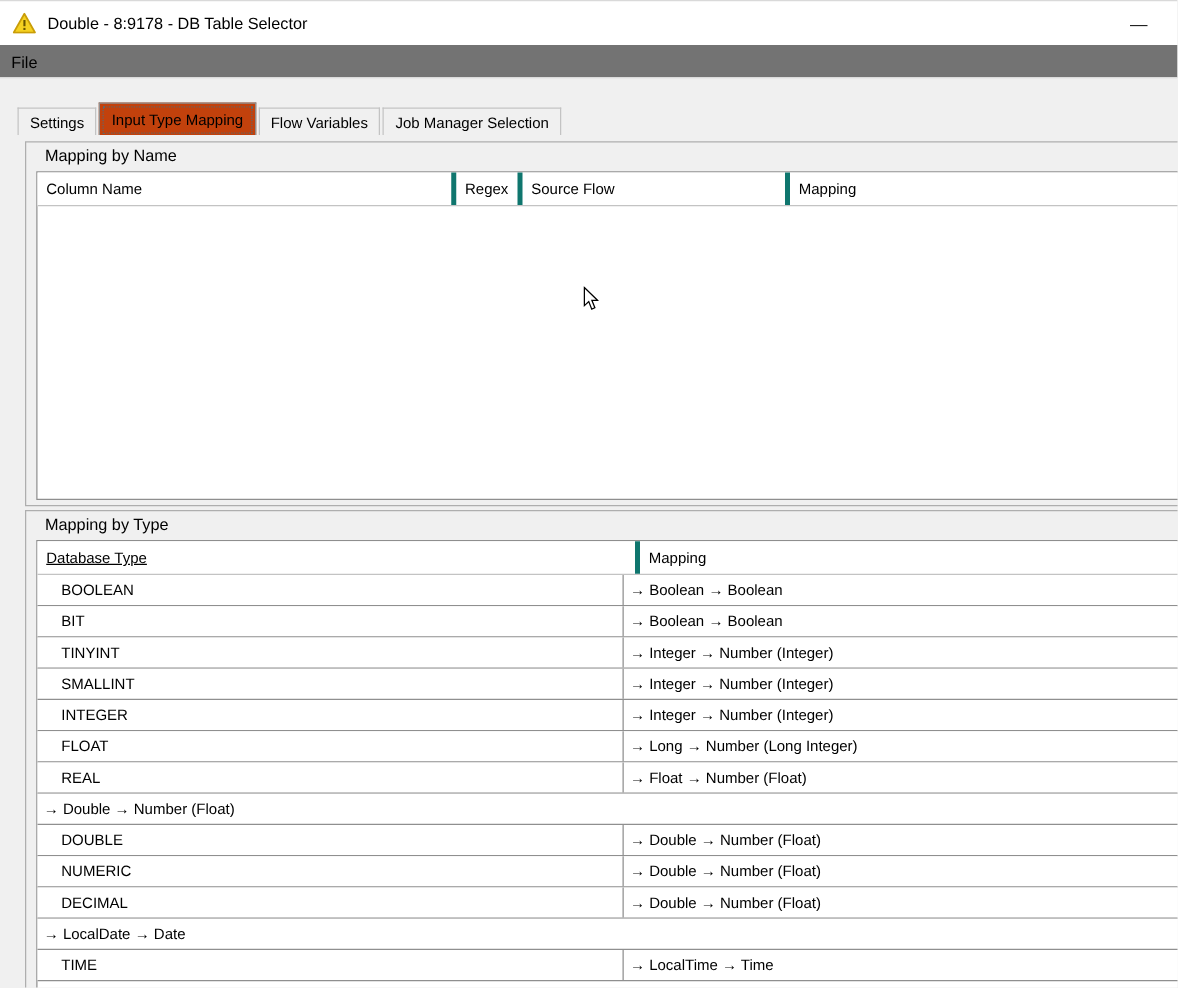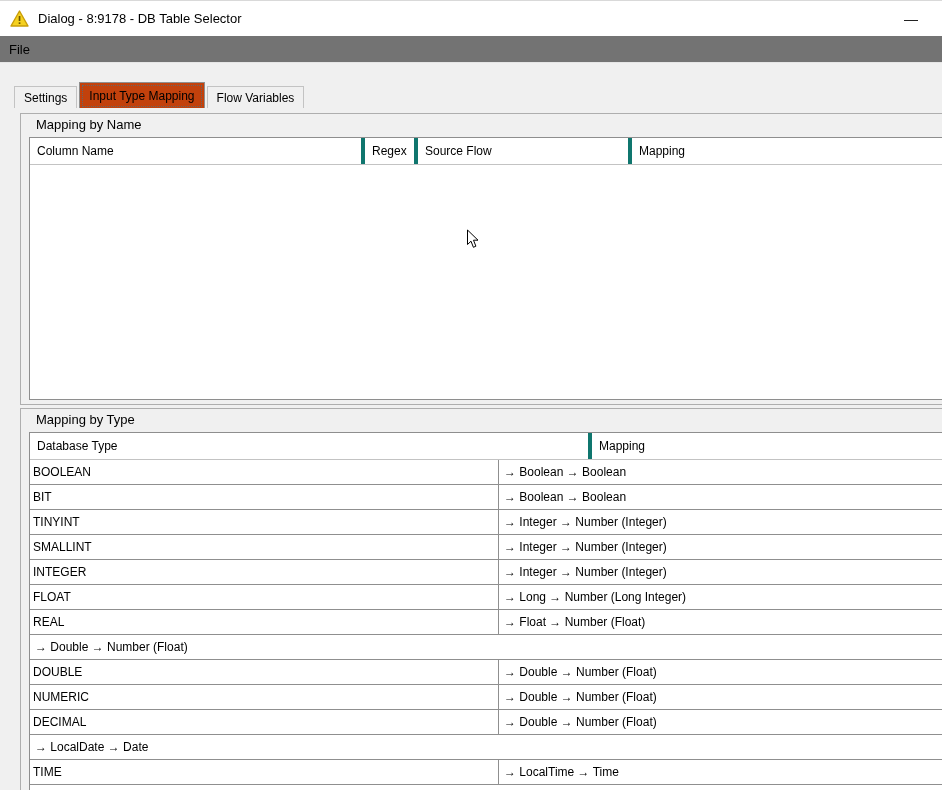--- a/index.html
+++ b/index.html
@@ -77,64 +77,67 @@
     white-space:nowrap; overflow:hidden;
   }
   .th:last-child { border-right:none; flex:1; }
 
   
   #table-name .th.c1 { width:335px; }
   #table-name .th.c2 { width:53px;  }
   #table-name .th.c3 { width:214px; }
 
   
-  #table-type .th.c1 { width:562px; }
+  #table-type .th.c1 { width:482px;text-decoration:underline; }
 
   .tbody { position:relative; }
 
   .trow { display:flex; height:25px; border-bottom:1px solid #8f8f8f; box-sizing:border-box; background:#ffffff; }
   .tcell {
     box-sizing:border-box; display:flex; align-items:center;
     font-size:12px; white-space:nowrap; overflow:hidden;
   }
-  .col-dbtype { width:469px; padding-left:3px; border-right:1px solid #8f8f8f; }
+  .col-dbtype { width:469px; padding-left:19px; border-right:1px solid #8f8f8f; }
   .col-mapping { flex:1; padding-left:5px; }
 
   
   .mouse-cursor { position:absolute; left:466px; top:229px; width:13px; height:20px; pointer-events:none; }
 </style>
 </head>
 <body>
 
 <div class="titlebar">
   <svg class="app-icon" viewBox="0 0 19 17">
     <path d="M9.5 1 L18 16 L1 16 Z" fill="#f5d120" stroke="#c99d08" stroke-width="1.4" stroke-linejoin="round"></path>
     <rect x="8.7" y="6" width="1.7" height="5" fill="#6b5600"></rect>
     <rect x="8.7" y="12.3" width="1.7" height="1.7" fill="#6b5600"></rect>
   </svg>
-  <span class="title-text">Dialog - 8:9178 - DB Table Selector</span>
+  <span class="title-text">Double - 8:9178 - DB Table Selector</span>
   <div class="min-btn">—</div>
 </div>
 
 <div class="menubar">
   <div class="menu-item">File</div>
 </div>
 
 <div class="content"></div>
 
 <div class="tabs">
   <div class="tab">
     <span>Settings</span>
   </div>
   <div class="tab selected">
     <span>Input Type Mapping</span>
     <span class="focus-rect"></span>
   </div>
   <div class="tab">
     <span>Flow Variables</span>
+  </div>
+  <div class="tab">
+    <span>Job Manager Selection</span>
   </div>
 </div>
 
 <div class="groupbox" id="group-name">
   <span class="group-title">Mapping by Name</span>
   <div class="table" id="table-name">
     <div class="thead">
       <div class="th c1">Column Name</div>
       <div class="th c2">Regex</div>
       <div class="th c3">Source Flow</div>

